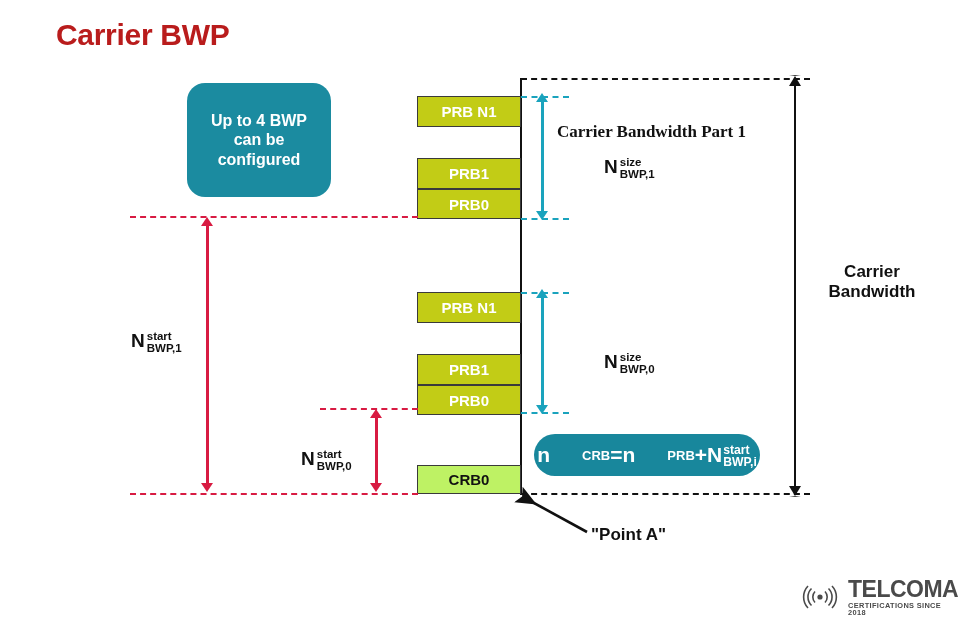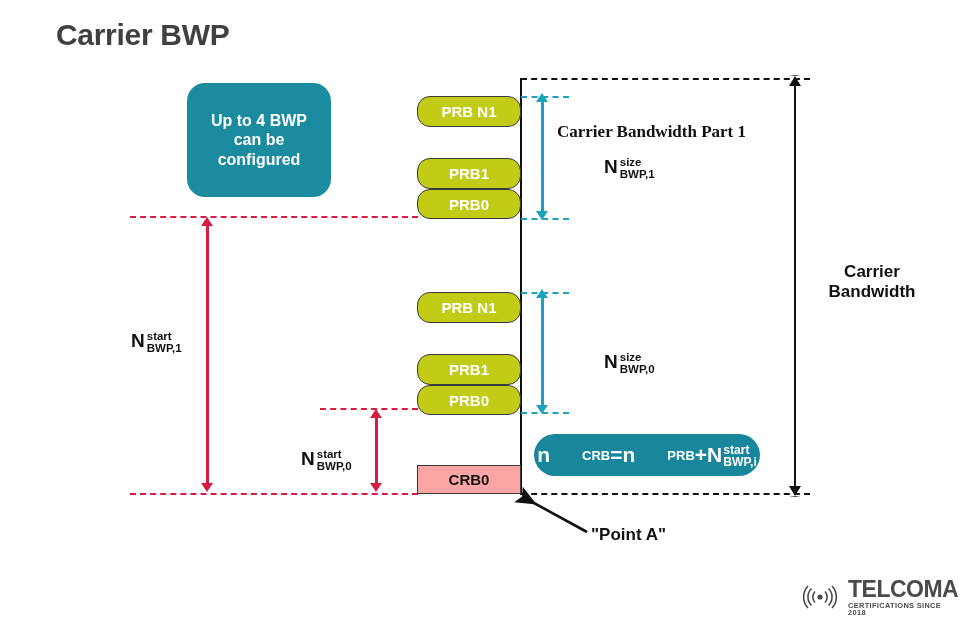--- a/index.html
+++ b/index.html
@@ -8,21 +8,21 @@
     background:#ffffff;
     font-family:"Liberation Sans", sans-serif;
     overflow:hidden;
     position:relative;
   }
   #stage{position:absolute;left:0;top:0;width:960px;height:628px;}
 
   
   .title{
     position:absolute;left:56px;top:18px;
-    font-size:30px;font-weight:bold;color:#404040;
+    font-size:30px;font-weight:bold;color:#b91c1c;
     letter-spacing:-0.3px;
   }
 
   
   .callout{
     position:absolute;left:187px;top:83px;width:144px;height:114px;
     background:#1b8ba0;border-radius:18px;
     display:flex;align-items:center;justify-content:center;
     color:#ffffff;font-size:16px;font-weight:bold;line-height:1.22;
     text-align:center;
@@ -42,22 +42,22 @@
   .subsup span{display:block;}
 
   
   .blk{
     position:absolute;
     border:1.6px solid #3a3a3a;
     box-sizing:border-box;
     display:flex;align-items:center;justify-content:center;
     font-size:15px;font-weight:bold;
   }
-  .prb{background:#c2cc16;color:#ffffff;border-radius:13px;}
-  .crb{background:#fca5a5;color:#111111;text-align:center;}
+  .prb{background:#c2cc16;color:#ffffff;}
+  .crb{background:#bef264;color:#111111;text-align:center;}
 
   
   .vline{position:absolute;background:#111111;width:2.4px;}
   .hline-dash{position:absolute;height:0;border-top:2.6px dashed #111111;}
   .red-dash{position:absolute;height:0;border-top:2.8px dashed #d81b42;}
   .teal-dash{position:absolute;height:0;border-top:2.6px dashed #1aa3bd;}
   .red-vline{position:absolute;width:2.6px;background:#d81b42;}
   .teal-vline{position:absolute;width:2.6px;background:#1aa3bd;}
   .blk-vline{position:absolute;width:2.4px;background:#111111;}
 

